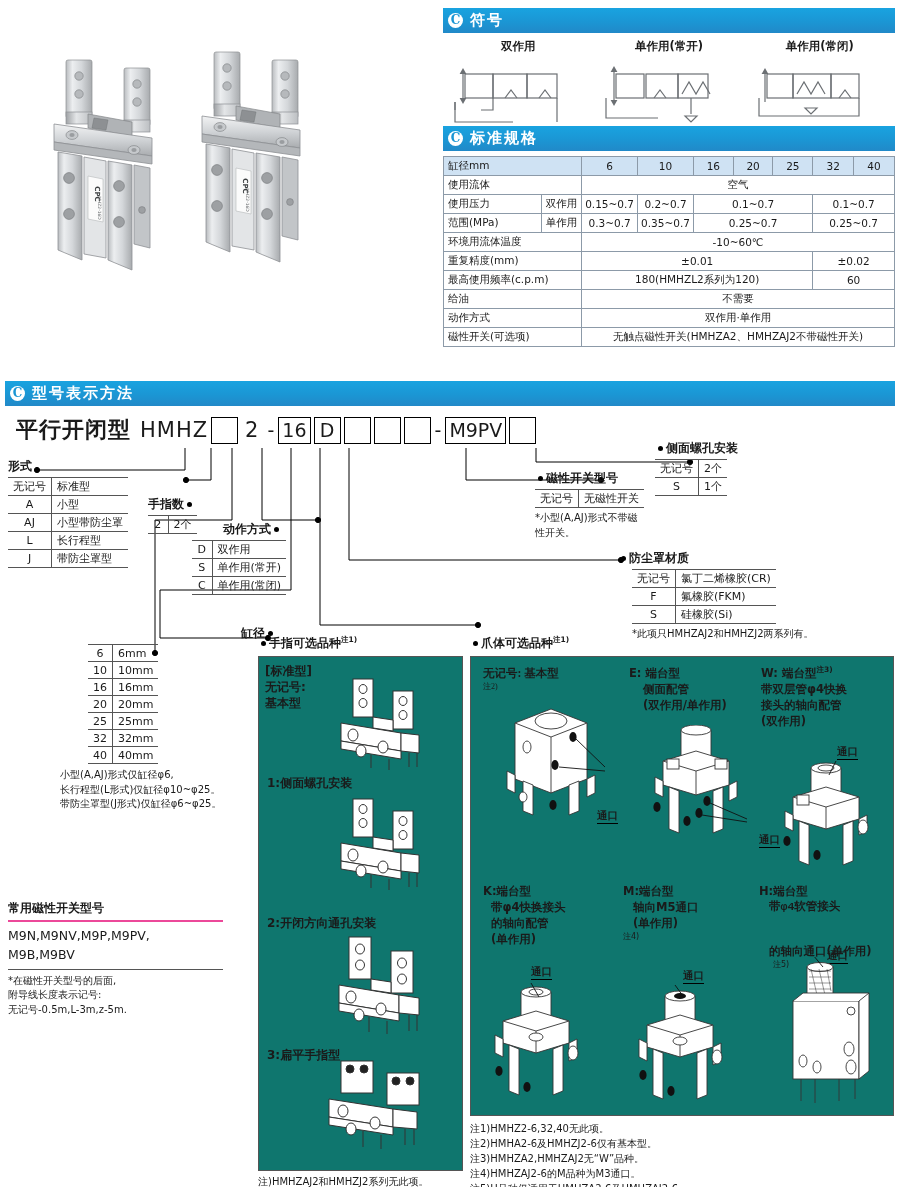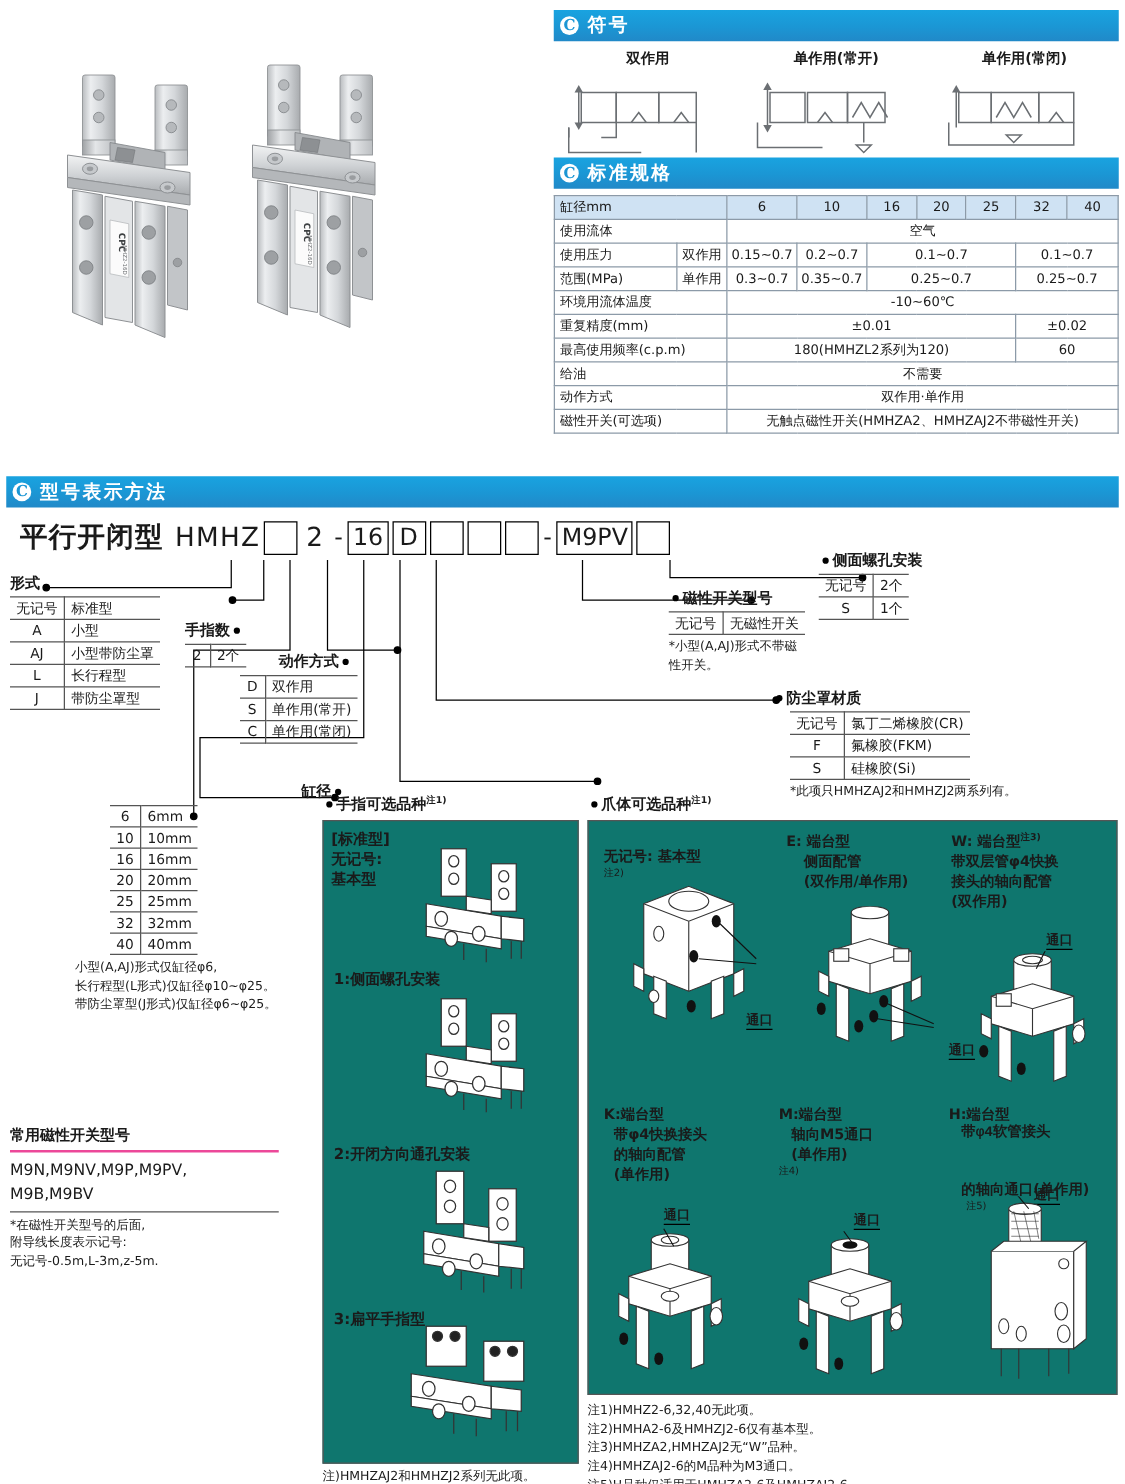--- a/index.html
+++ b/index.html
@@ -618,21 +618,21 @@
   <div class="note" style="margin-top:4px;">注)HMHZAJ2和HMHZJ2系列无此项。</div>
 </div>
 
 <div class="pg" style="left:470px;top:635px;width:424px;">
   <div class="optcap">
     <span class="dot"></span><span>爪体可选品种</span><span class="sup">注1)</span>
   </div>
 
   <div class="panel" style="margin-top:4px;height:460px;position:relative;">
 
-    <div style="position:absolute;left:12px;top:20px;width:130px;">
+    <div style="position:absolute;left:12px;top:8px;width:130px;font-family:Liberation Serif, serif;">
       <div class="hdg2">
         <span>无记号:</span>
         <span>基本型</span>
       </div>
       <div class="sup" style="display:block;font-size:8px;">注2)</div>
     </div>
     <svg width="120" height="125" viewBox="0 0 120 125" style="position:absolute;left:22px;top:44px;">
       <g fill="#fff" stroke="#333" stroke-width="0.9">
         <path d="M22 22 L58 8 L94 22 L94 78 L58 92 L22 78 Z"></path>
         <path d="M22 22 L58 36 L94 22 M58 36 L58 92"></path>

